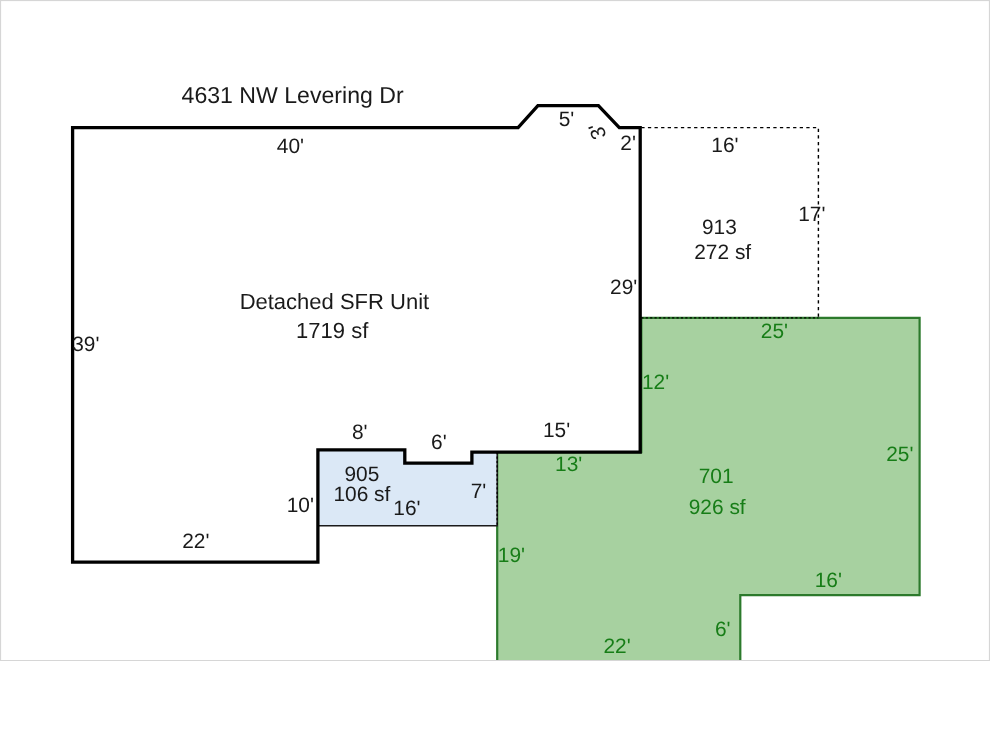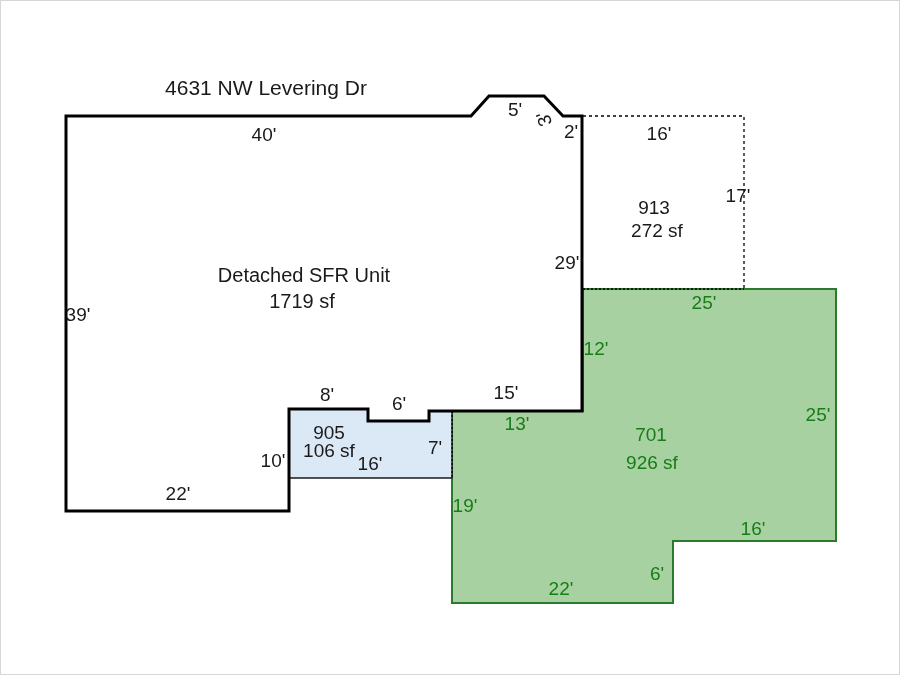--- a/index.html
+++ b/index.html
@@ -1,19 +1,19 @@
 <!DOCTYPE html>
 <html><head>
 <meta charset="utf-8">
 <style>
   html, body { margin: 0; padding: 0; background: #ffffff; }
   .canvas {
     position: relative;
     width: 900px;
-    height: 675px;
+    height: 601px;
     background: #ffffff;
     border: 1px solid #d6d6d6;
     box-sizing: border-box;
     overflow: hidden;
   }
   svg { display: block; }
   text {
     font-family: "Liberation Sans", sans-serif;
     font-size: 19px;
     text-anchor: middle;

